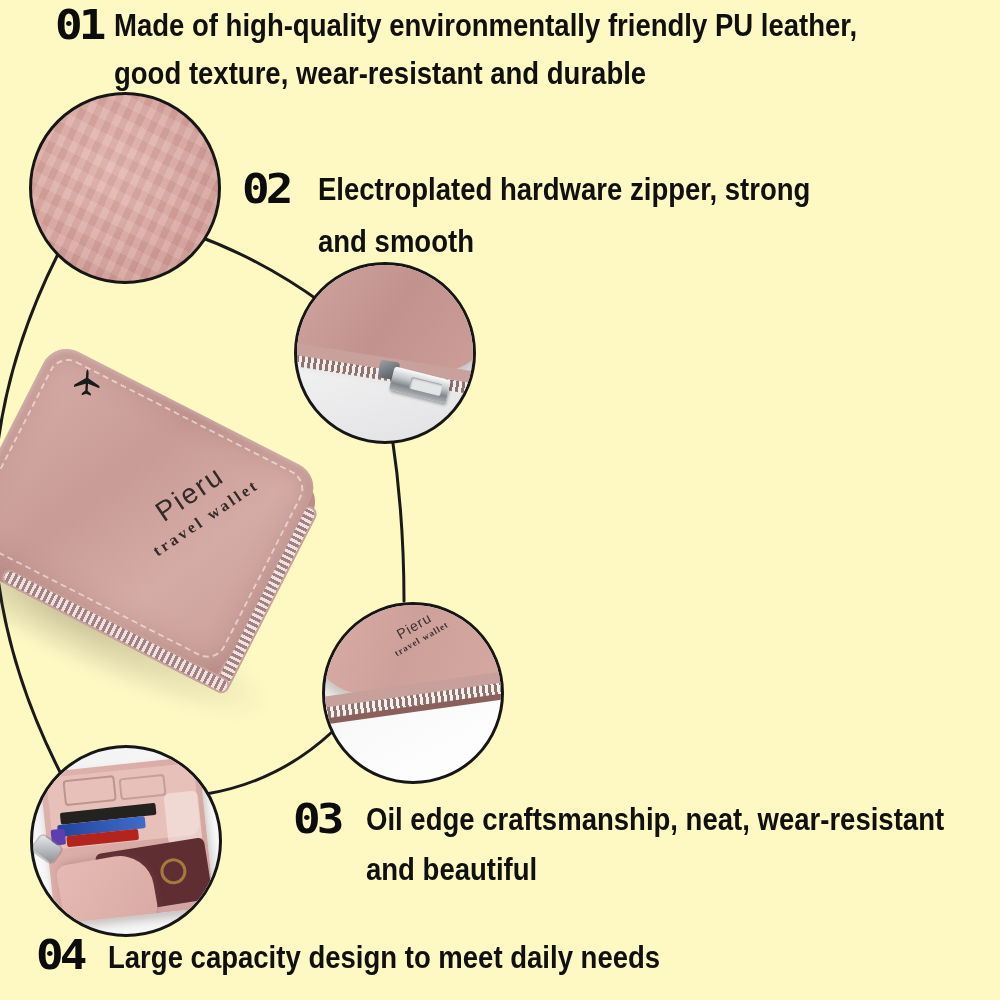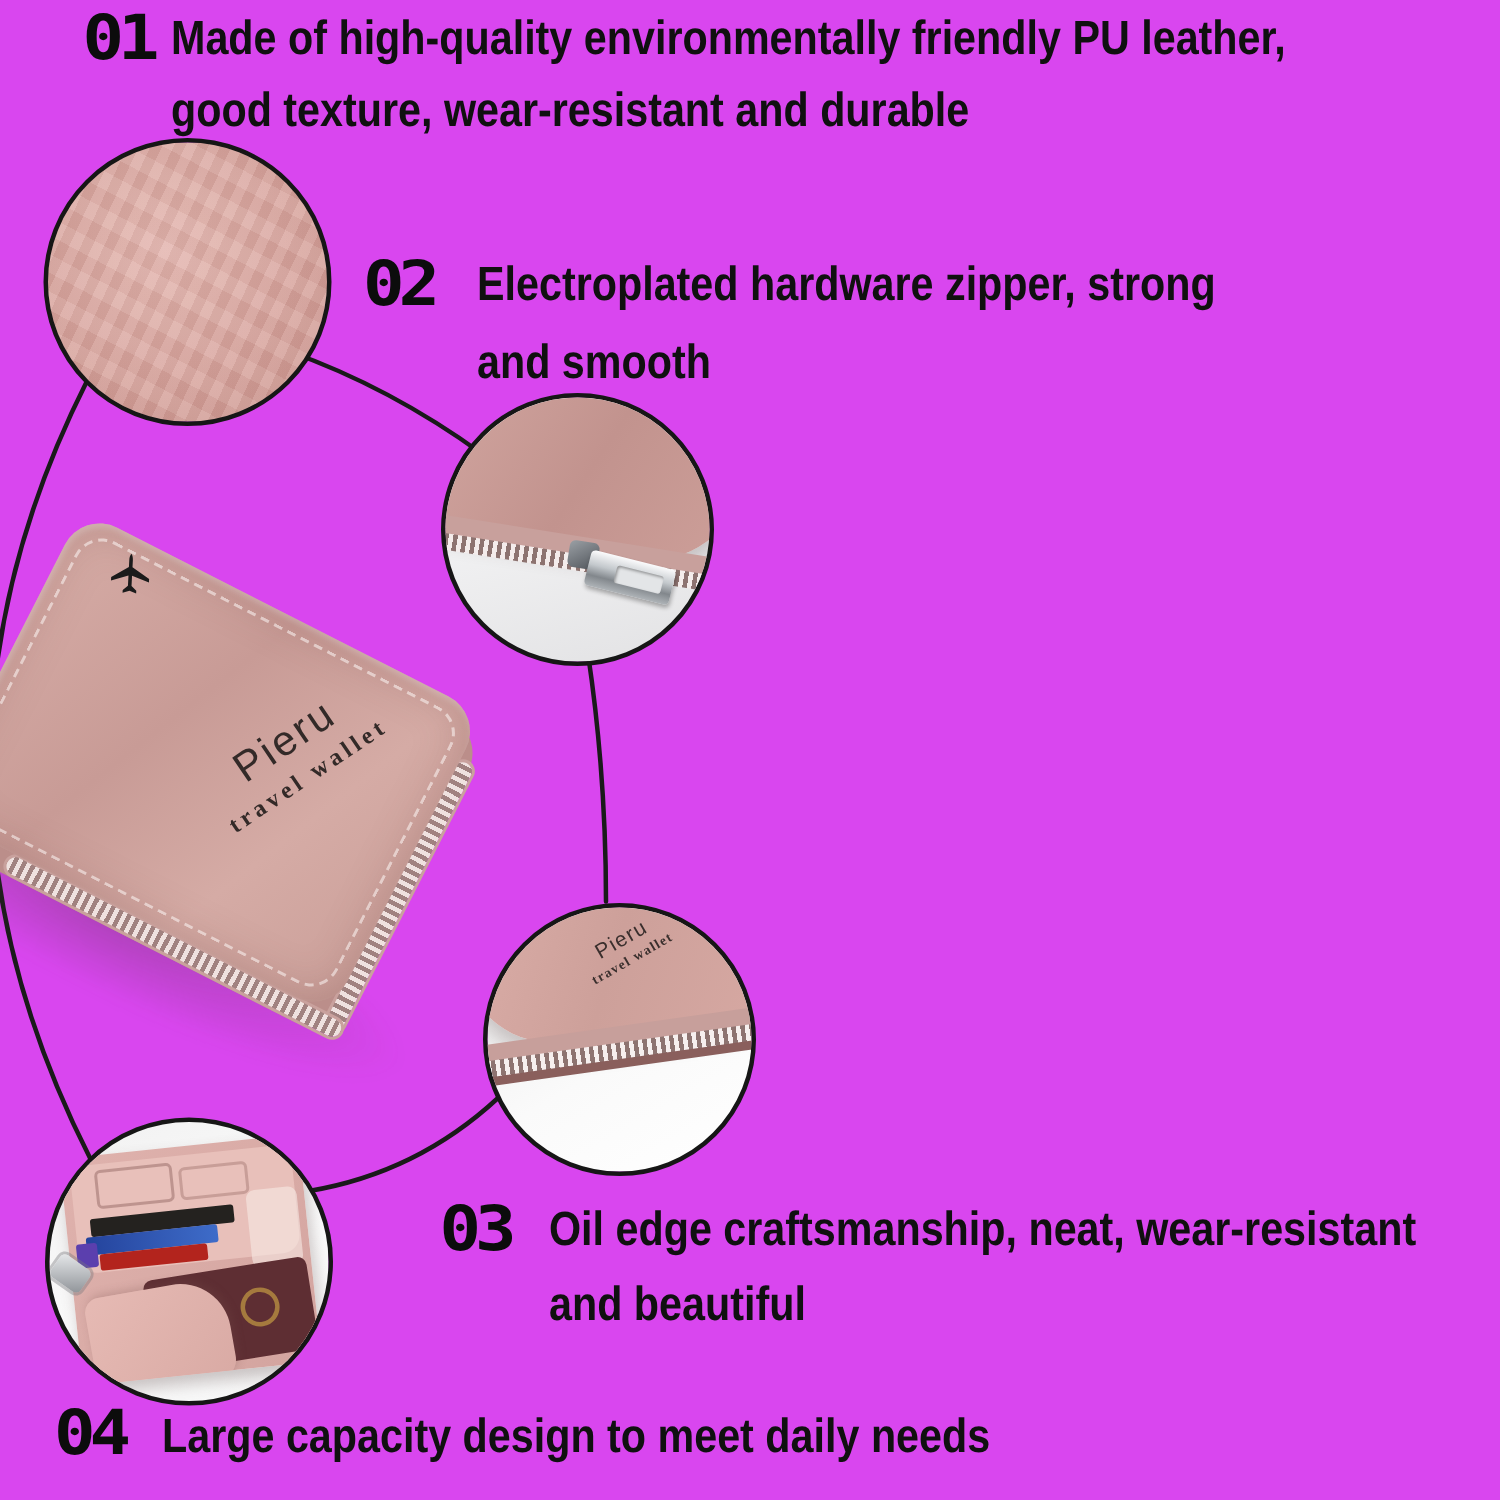--- a/index.html
+++ b/index.html
@@ -1,17 +1,17 @@
 <!DOCTYPE html>
 <html><head>
 <meta charset="utf-8">
 <style>
   html,body{margin:0;padding:0;background:#ffffff;}
   .canvas{
-    position:relative;width:1000px;height:1000px;background:#d946ef;
+    position:relative;width:1000px;height:1000px;background:#fef9c3;
     overflow:hidden;font-family:"Liberation Sans",sans-serif;
   }
   
   .ring{position:absolute;left:0;top:0;z-index:1;}
   .ring path{stroke:#1a1a1a;stroke-width:3;fill:none;stroke-linecap:round;}
 
   
   .num{
     position:absolute;z-index:6;color:#0c0c0c;
     font-family:"DejaVu Sans Mono",monospace;font-weight:bold;font-size:46px;

